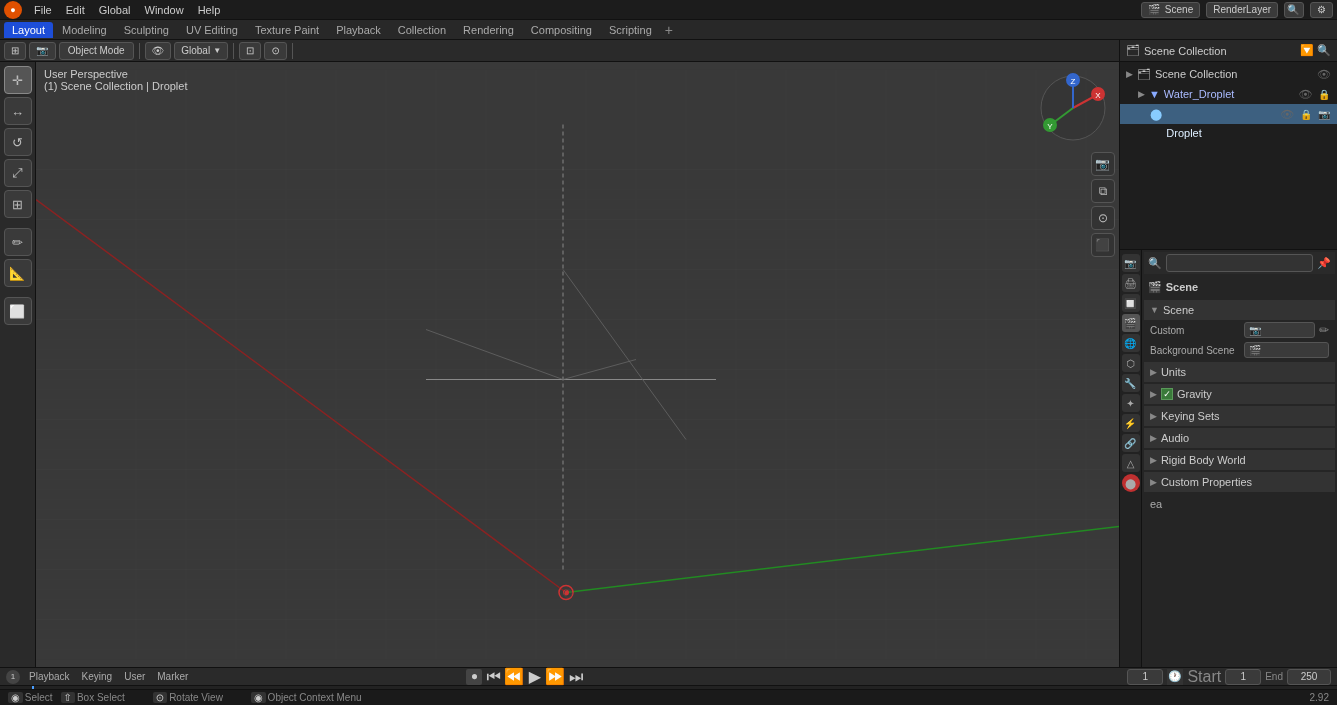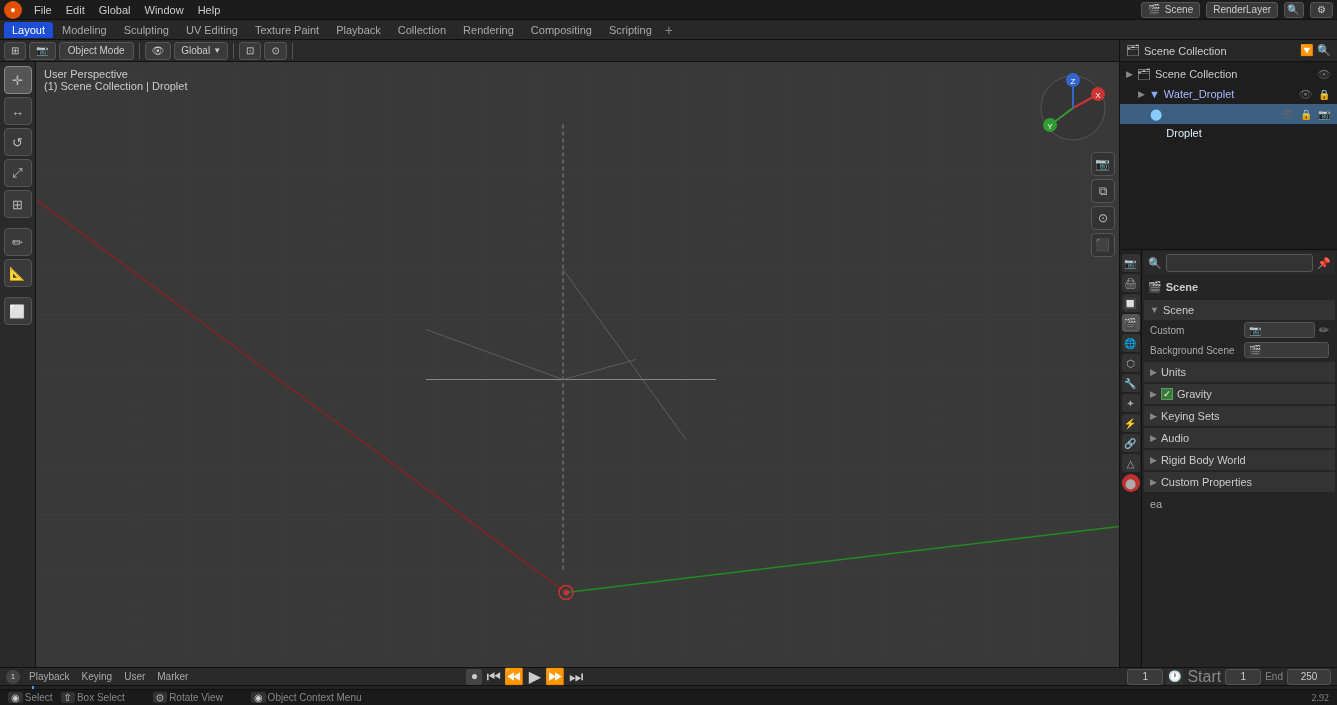--- a/index.html
+++ b/index.html
@@ -835,16 +835,16 @@
     <span>Box Select</span>
   </div>
   <div class="status-item" style="margin-left: 20px;">
     <span style="background: #333; padding: 0 3px; border-radius: 2px; color: #ccc;">⊙</span>
     <span>Rotate View</span>
   </div>
   <div class="status-item" style="margin-left: 20px;">
     <span style="background: #333; padding: 0 3px; border-radius: 2px; color: #ccc;">◉</span>
     <span>Object Context Menu</span>
   </div>
-  <div style="margin-left: auto; color: #888; font-family: Liberation Serif, serif;">
+  <div style="margin-left: auto; color: #888;">
     <span>2.92</span>
   </div>
 </div>
 
 </body></html>

